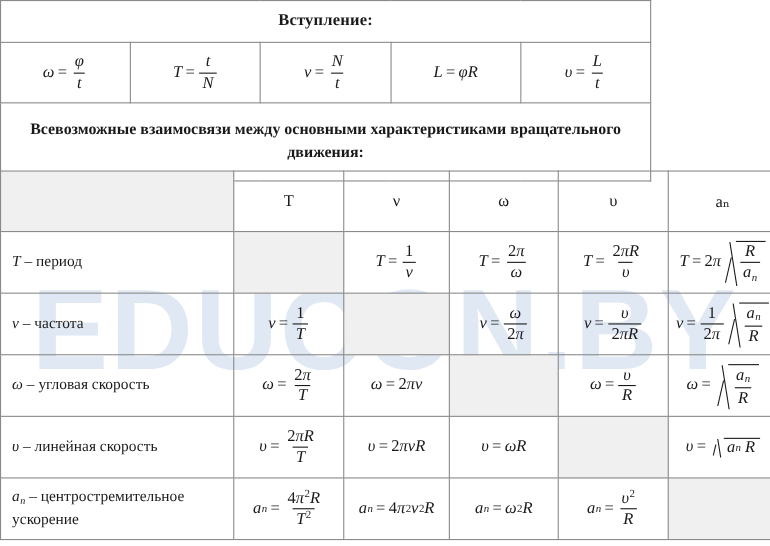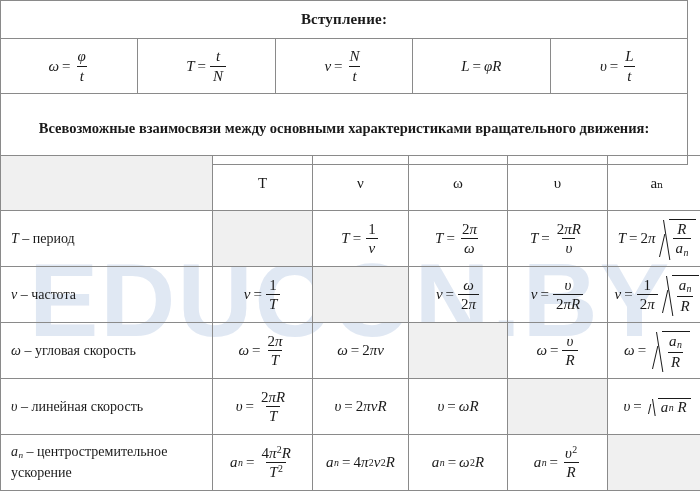--- a/index.html
+++ b/index.html
@@ -35,21 +35,21 @@
     opacity: 0.95;
     z-index: 0;
     user-select: none;
     white-space: nowrap;
     line-height: 1;
   }
 
   
   table {
     border-collapse: collapse;
-    width: 688px;
+    width: 592px;
     table-layout: fixed;
     position: relative;
     z-index: 2;
   }
   td, th {
     border: 1px solid #8a8a8a;
     padding: 0;
     text-align: center;
     vertical-align: middle;
     background: transparent;

